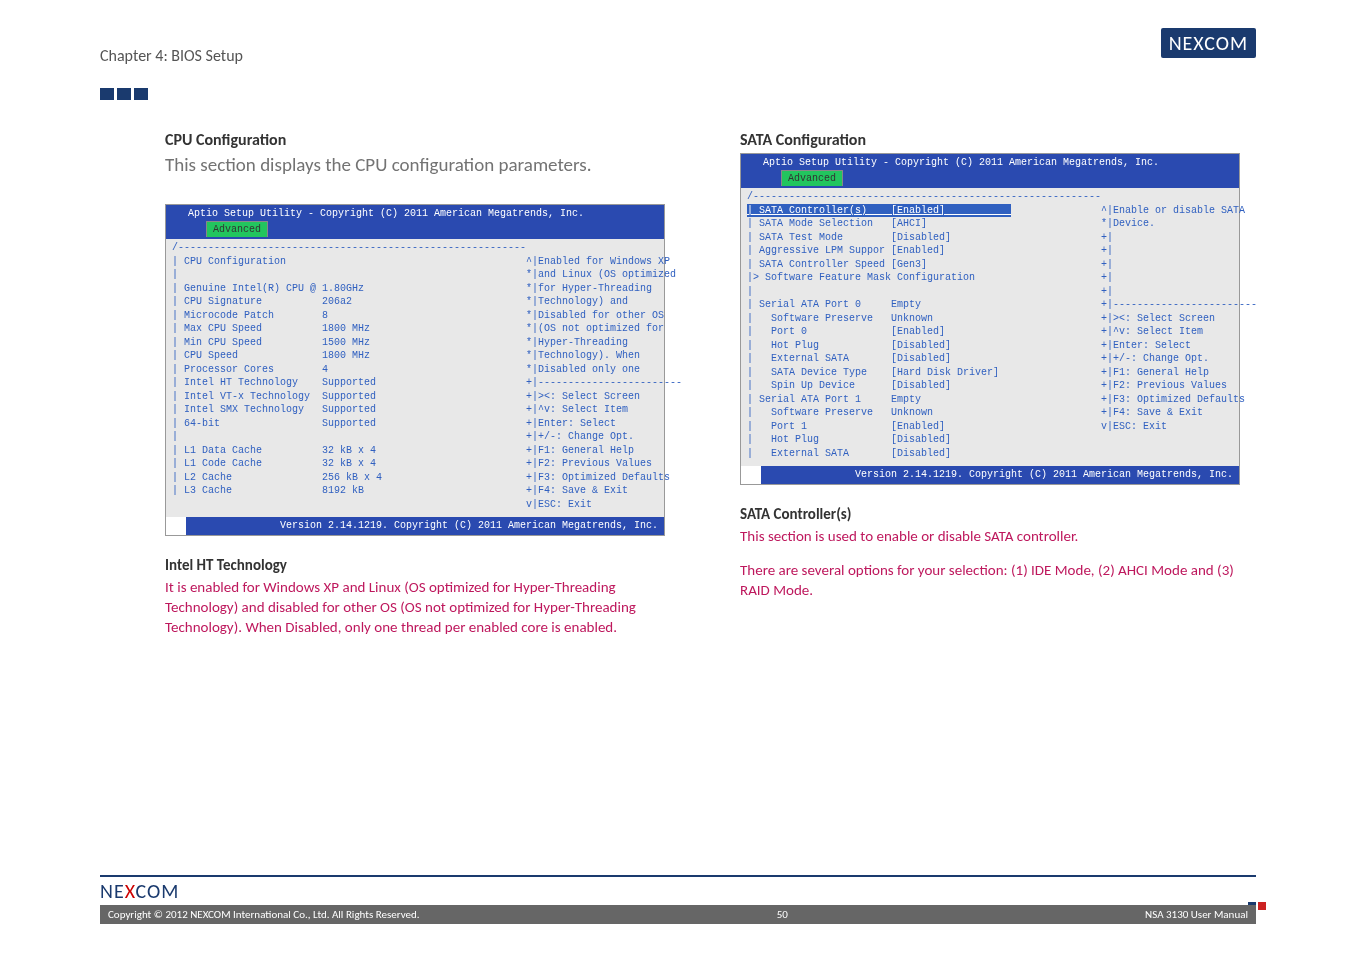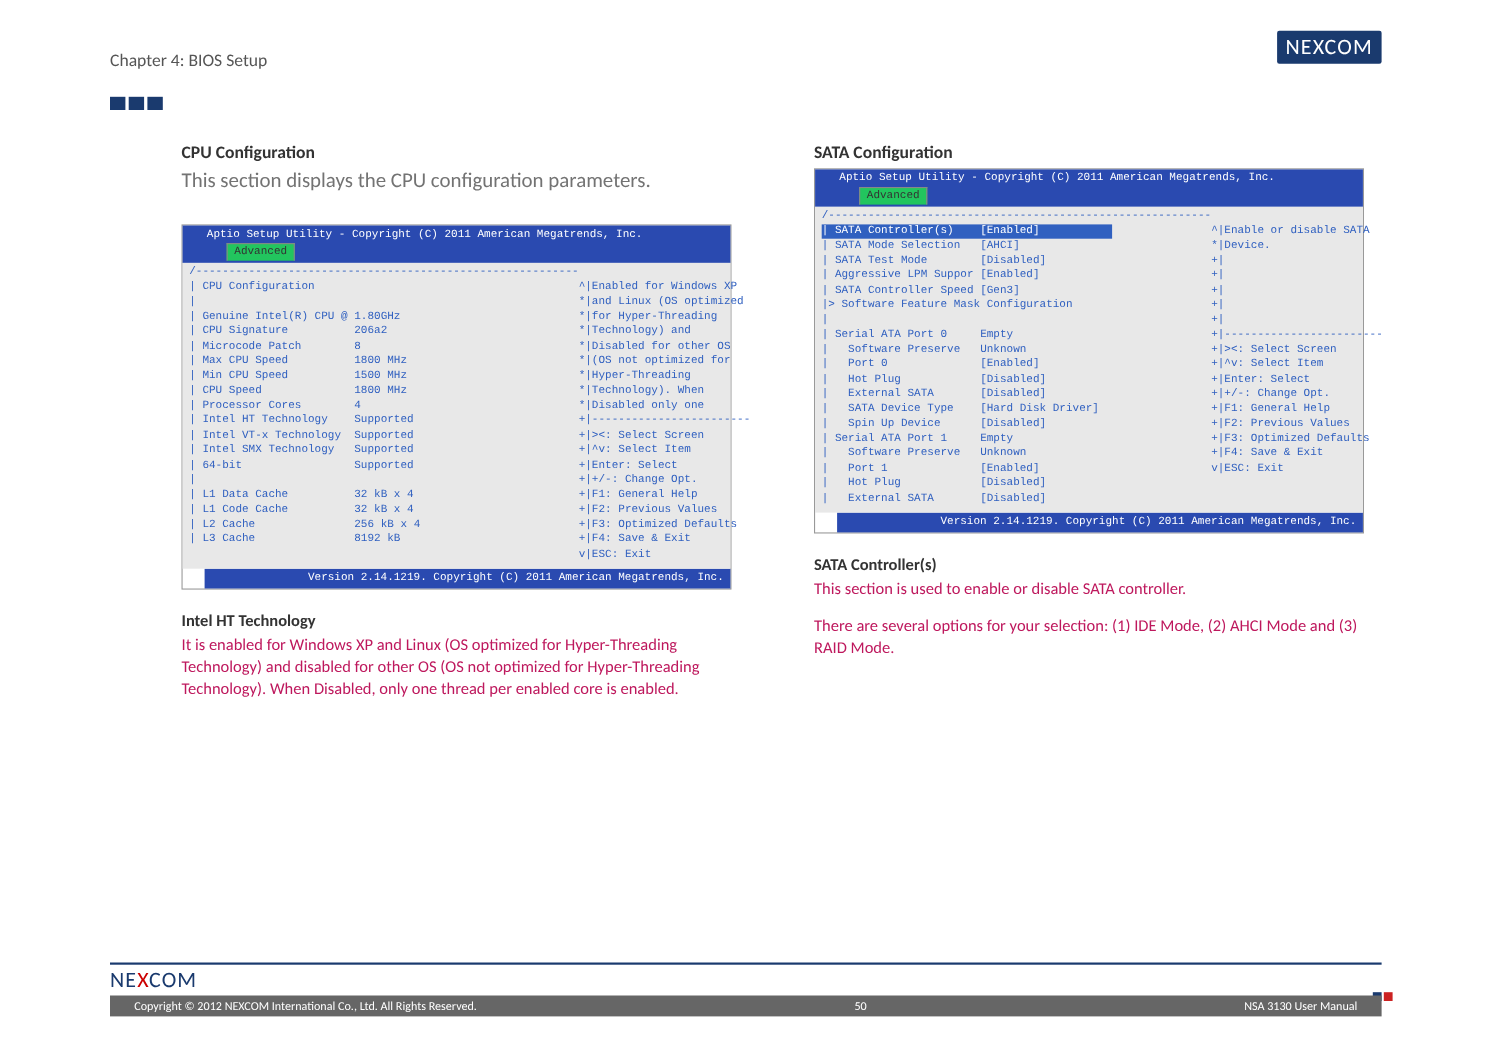--- a/index.html
+++ b/index.html
@@ -104,20 +104,21 @@
     background: #2a4ab0;
     color: #fff;
     text-align: right;
     padding: 2px 6px;
     margin-left: 20px;
   }
   .bios-hl {
     background: #3060c0;
     color: #fff;
     display: inline-block;
+    text-decoration: underline;
   }
   .subsection-title {
     font-size: 15px;
     font-weight: bold;
     color: #333;
     margin-top: 10px;
     margin-bottom: 3px;
   }
   .subsection-text {
     font-size: 15px;
@@ -132,21 +133,21 @@
     right: 100px;
   }
   .footer-brand {
     border-top: 2px solid #1a3a6e;
     padding-top: 2px;
   }
   .footer-line {
     background: #666;
     color: #fff;
     font-size: 11px;
-    padding: 3px 22px;
+    padding: 3px 8px;
     display: flex;
     justify-content: space-between;
     margin-top: 2px;
     gap: 44px;
   }
   .nexcom-logo { display:inline-block; font-weight:normal; font-size:20px; color:#1a3a6e; letter-spacing:1px; }
   .nexcom-x { color:#c00; }
   .corner-dec {
     position:absolute; right:90px; bottom:44px; display:flex; gap:2px;
   }

